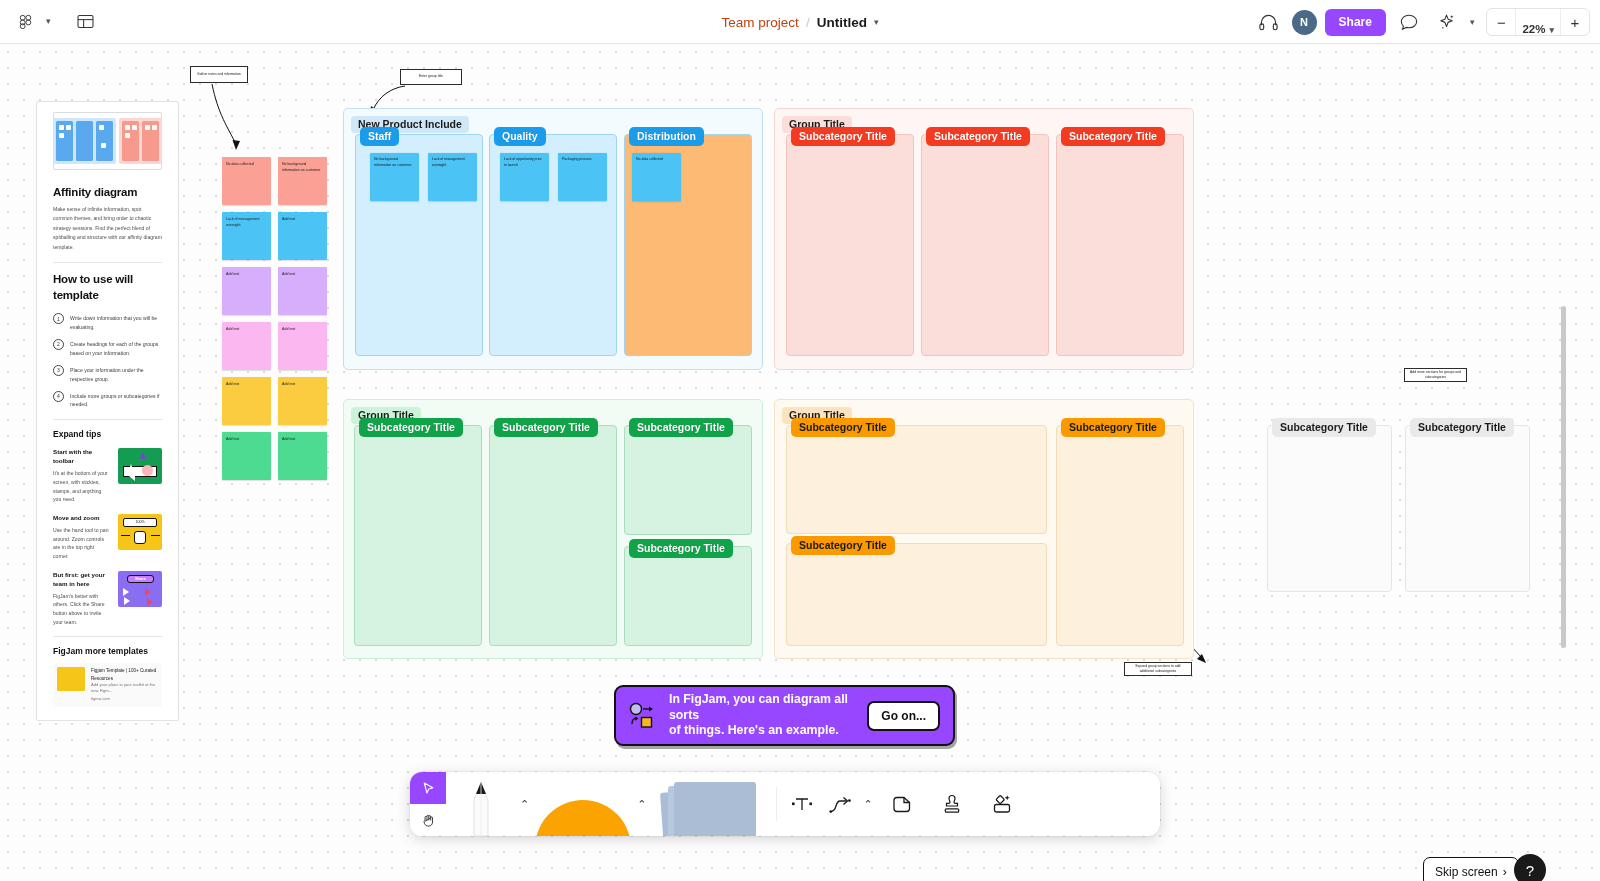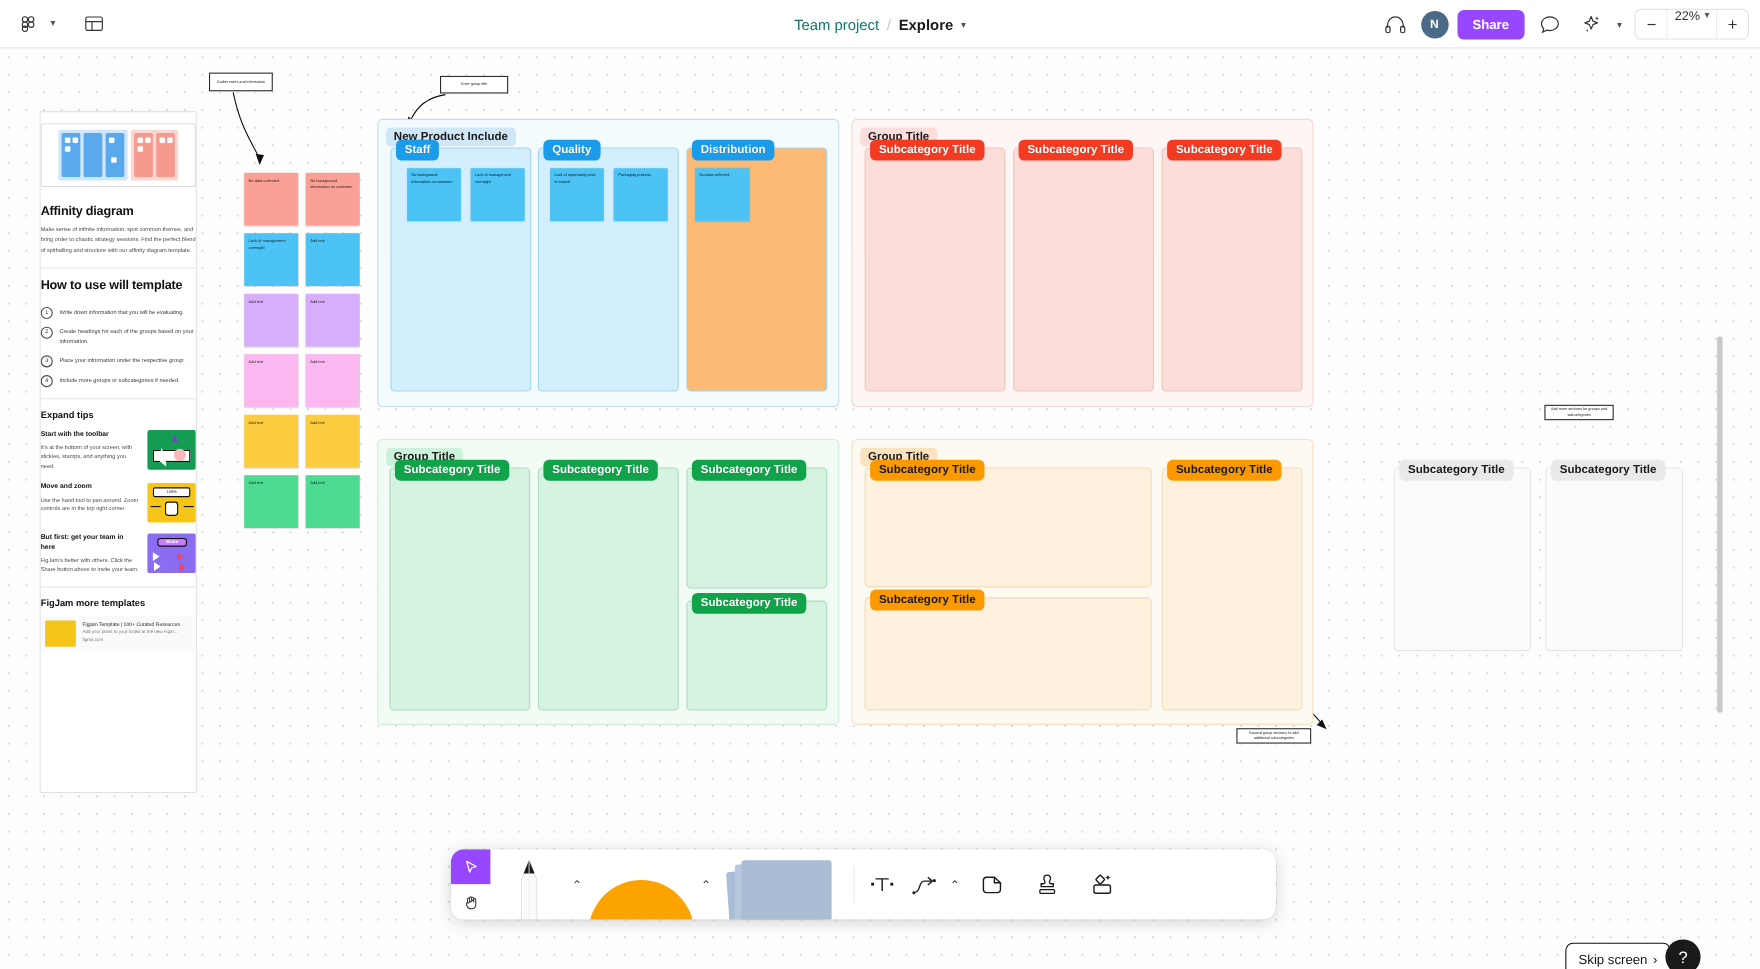--- a/index.html
+++ b/index.html
@@ -25,21 +25,21 @@
     display: flex; align-items: center; justify-content: center;
     cursor: pointer; color: #333;
   }
   .caret { font-size: 9px; color: #555; line-height: 1; }
   .tb-center {
     position: absolute; left: 0; right: 0; top: 0; height: 44px;
     display: flex; align-items: center; justify-content: center;
     gap: 7px; pointer-events: none;
   }
   .tb-center > * { pointer-events: auto; }
-  .crumb-team { font-size: 13.5px; color: #0f766e; cursor: pointer; }
+  .crumb-team { font-size: 13.5px; color: #c2410c; cursor: pointer; }
   .crumb-sep { font-size: 13.5px; color: #c8c8c8; }
   .crumb-file { font-size: 13.5px; color: #1a1a1a; font-weight: 600; cursor: pointer; }
   .tb-right {
     position: absolute; right: 10px; top: 0; height: 44px;
     display: flex; align-items: center; gap: 8px;
   }
   .avatar {
     width: 25px; height: 25px; border-radius: 50%;
     background: #4b6a88; color: #fff; font-size: 11px; font-weight: 700;
     display: flex; align-items: center; justify-content: center;
@@ -53,41 +53,41 @@
   }
   .zoom-group {
     display: flex; align-items: center;
     border: 1px solid #e3e3e3; border-radius: 6px; height: 28px; margin-left: 4px;
   }
   .zoom-btn {
     width: 28px; height: 26px; display: flex; align-items: center; justify-content: center;
     font-size: 15px; color: #333; cursor: pointer;
   }
   .zoom-val {
-    display: flex; align-items: flex-start; gap: 4px;
+    display: flex; align-items: flex-end; gap: 4px;
     font-size: 11.5px; color: #333; padding: 0 6px; height: 26px;
-    border-left: 1px solid #ededed; border-right: 1px solid #ededed; cursor: pointer;
+    border-left: 1px solid #ededed; border-right: 1px solid #ededed; cursor: pointer; font-weight: bold;
   }
 
   
   .canvas {
     position: absolute; top: 44px; left: 0;
     width: 1600px; height: 837px;
     background-color: #fdfdfd;
     background-image: radial-gradient(#d9d9d9 0.8px, transparent 0.8px);
     background-size: 16px 16px;
     overflow: hidden;
   }
 
   
   .tplcard {
     position: absolute; left: 36px; top: 57px;
     width: 143px; height: 620px;
     background: #fff; border: 1px solid #e2e2e2; border-radius: 2px;
-    padding: 10px 0; overflow: hidden;
+    padding: 10px 16px; overflow: hidden;
   }
   .tpl-hero {
     width: 100%; height: 58px; background: #ffffff;
     border: 1px solid #dcdcdc; border-radius: 2px;
     display: flex; align-items: center; justify-content: center; gap: 3px;
     padding: 5px; margin-bottom: 16px;
   }
   .hero-grp { display: flex; gap: 3px; padding: 3px; border-radius: 2px; height: 100%; }
   .hero-grp.blue { background: #cfe6fb; }
   .hero-grp.pink { background: #fbd7d2; }
@@ -258,21 +258,21 @@
         <rect x="1" y="1.5" width="16" height="13" rx="1.6" fill="none" stroke="#333" stroke-width="1.1"></rect>
         <line x1="1" y1="6" x2="17" y2="6" stroke="#333" stroke-width="1.1"></line>
         <line x1="7" y1="6" x2="7" y2="14.5" stroke="#333" stroke-width="1.1"></line>
       </svg>
     </div>
   </div>
 
   <div class="tb-center">
     <span class="crumb-team">Team project</span>
     <span class="crumb-sep">/</span>
-    <span class="crumb-file">Explore</span>
+    <span class="crumb-file">Untitled</span>
     <span class="caret">▾</span>
   </div>
 
   <div class="tb-right">
     <div class="tb-btn">
       <svg width="19" height="17" viewBox="0 0 20 18">
         <path d="M2.5 12V9a7.5 7.5 0 0115 0v3" fill="none" stroke="#333" stroke-width="1.2"></path>
         <rect x="0.9" y="10.5" width="4" height="6.2" rx="1.8" fill="none" stroke="#333" stroke-width="1.2"></rect>
         <rect x="15.1" y="10.5" width="4" height="6.2" rx="1.8" fill="none" stroke="#333" stroke-width="1.2"></rect>
       </svg>
@@ -530,20 +530,37 @@
     </div>
   </div>
 
   <div class="sub" style="position:absolute;left:1267px;top:381px;width:125px;height:167px;background:#fbfbfb;border-color:#e5e5e5">
     <div class="sub-tag" style="background:#e9e9e9;color:#1a1a1a;text-shadow:none;top:-8px;left:4px">Subcategory Title</div>
   </div>
   <div class="sub" style="position:absolute;left:1405px;top:381px;width:125px;height:167px;background:#fbfbfb;border-color:#e5e5e5">
     <div class="sub-tag" style="background:#e9e9e9;color:#1a1a1a;text-shadow:none;top:-8px;left:4px">Subcategory Title</div>
   </div>
 
+  <div class="banner">
+    <div class="banner-ic">
+      <svg width="28" height="28" viewBox="0 0 28 28">
+        <circle cx="7" cy="7" r="5.5" fill="#c4bcf0" stroke="#111" stroke-width="1.4"></circle>
+        <rect x="12.5" y="15.5" width="10" height="9.5" fill="#f5b721" stroke="#111" stroke-width="1.4"></rect>
+        <path d="M14 7 L23 7" stroke="#111" stroke-width="1.4"></path>
+        <path d="M20 4.5 L24 7 L20 9.5 Z" fill="#111"></path>
+        <path d="M8 16 C4 16, 3 19, 3 22" fill="none" stroke="#111" stroke-width="1.4"></path>
+        <path d="M6 15 L9.5 16.5 L6.3 18.8 Z" fill="#111"></path>
+      </svg>
+    </div>
+    <div class="banner-txt">
+      <div>In FigJam, you can diagram all sorts</div>
+      <div>of things. Here's an example.</div>
+    </div>
+    <button class="banner-btn">Go on...</button>
+  </div>
 
   <div class="toolbar">
     <div class="tool-cursor">
       <div class="half-top">
         <svg width="15" height="15" viewBox="0 0 16 16">
           <path d="M3.5 2.2 L12.7 7.2 L8.3 8.6 L6.3 12.7 Z" fill="none" stroke="#fff" stroke-width="1.2" stroke-linejoin="round"></path>
         </svg>
       </div>
       <div class="half-bot">
         <svg width="15" height="15" viewBox="0 0 16 16">

